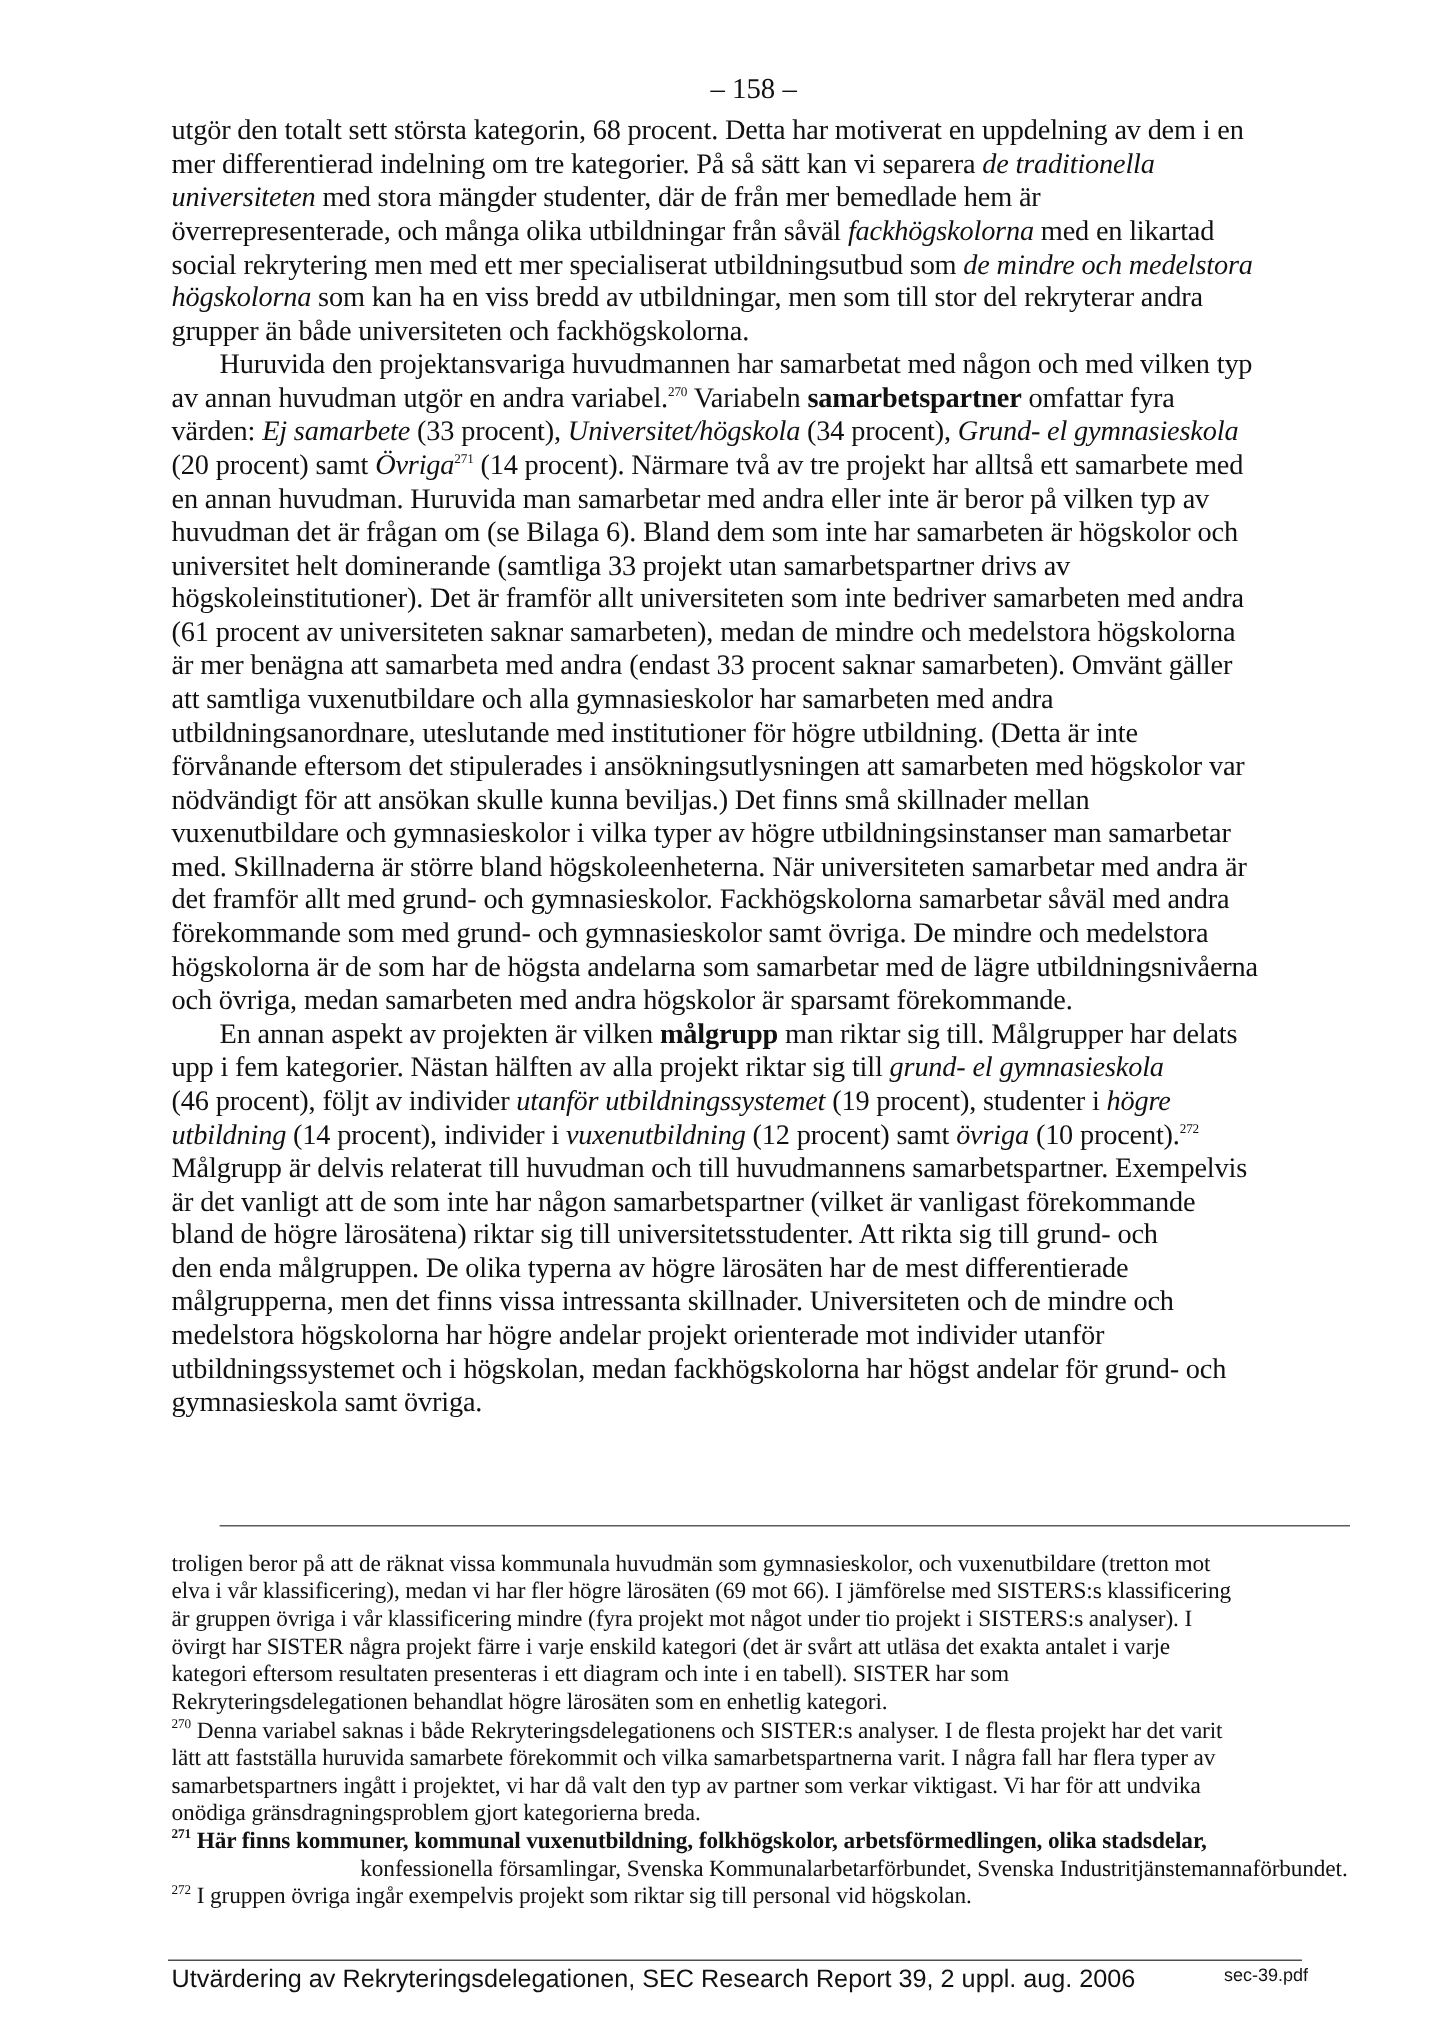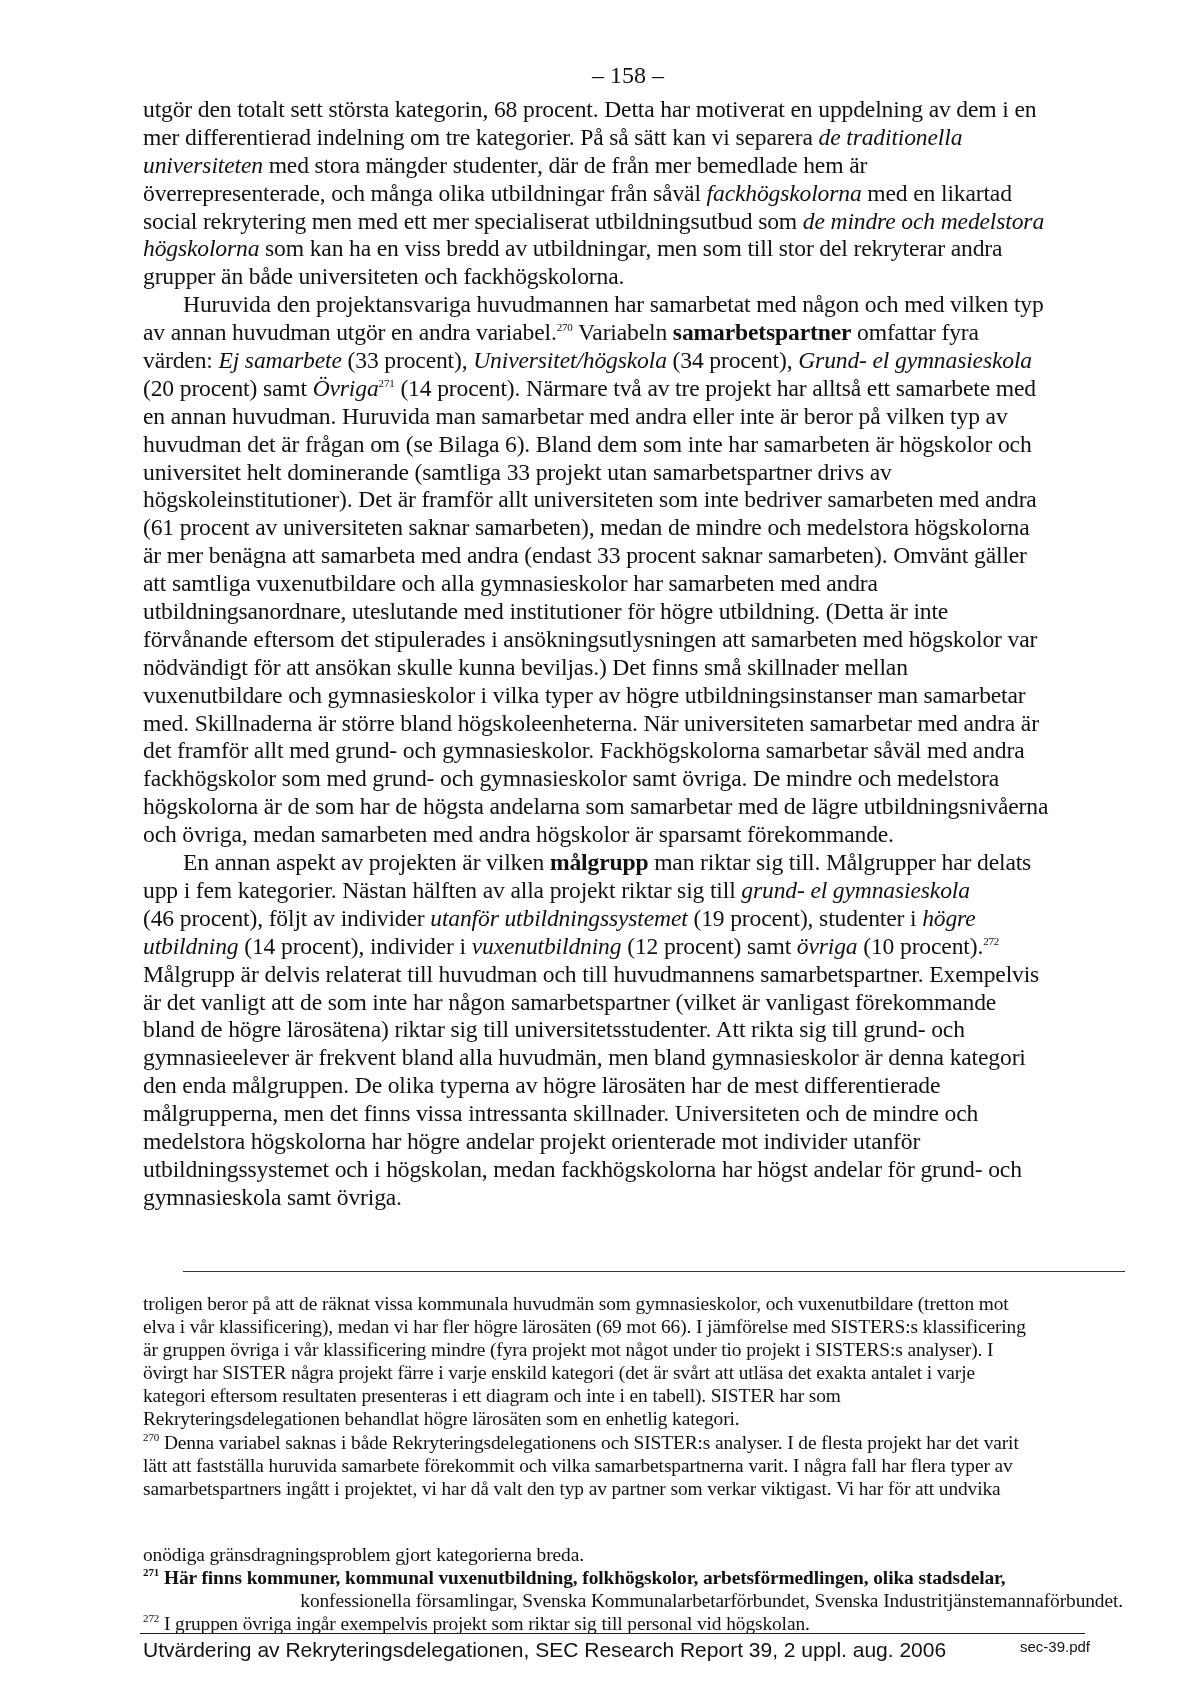--- a/index.html
+++ b/index.html
@@ -44,51 +44,50 @@
     <div class="line"><span>högskoleinstitutioner). Det är framför allt universiteten som inte bedriver samarbeten med andra</span></div>
     <div class="line"><span>(61 procent av universiteten saknar samarbeten), medan de mindre och medelstora högskolorna</span></div>
     <div class="line"><span>är mer benägna att samarbeta med andra (endast 33 procent saknar samarbeten). Omvänt gäller</span></div>
     <div class="line"><span>att samtliga vuxenutbildare och alla gymnasieskolor har samarbeten med andra</span></div>
     <div class="line"><span>utbildningsanordnare, uteslutande med institutioner för högre utbildning. (Detta är inte</span></div>
     <div class="line"><span>förvånande eftersom det stipulerades i ansökningsutlysningen att samarbeten med högskolor var</span></div>
     <div class="line"><span>nödvändigt för att ansökan skulle kunna beviljas.) Det finns små skillnader mellan</span></div>
     <div class="line"><span>vuxenutbildare och gymnasieskolor i vilka typer av högre utbildningsinstanser man samarbetar</span></div>
     <div class="line"><span>med. Skillnaderna är större bland högskoleenheterna. När universiteten samarbetar med andra är</span></div>
     <div class="line"><span>det framför allt med grund- och gymnasieskolor. Fackhögskolorna samarbetar såväl med andra</span></div>
-    <div class="line"><span>fackhögskolor som med grund- och gymnasieskolor samt övriga. De mindre och medelstora</span></div>
+    <div class="line"><span>förekommande som med grund- och gymnasieskolor samt övriga. De mindre och medelstora</span></div>
     <div class="line"><span>högskolorna är de som har de högsta andelarna som samarbetar med de lägre utbildningsnivåerna</span></div>
     <div class="line"><span>och övriga, medan samarbeten med andra högskolor är sparsamt förekommande.</span></div>
     <div class="line indent"><span>En annan aspekt av projekten är vilken </span><span class="bd">målgrupp</span><span> man riktar sig till. Målgrupper har delats</span></div>
     <div class="line"><span>upp i fem kategorier. Nästan hälften av alla projekt riktar sig till </span><span class="it">grund- el gymnasieskola</span></div>
     <div class="line"><span>(46 procent), följt av individer </span><span class="it">utanför utbildningssystemet</span><span> (19 procent), studenter i </span><span class="it">högre</span></div>
     <div class="line"><span class="it">utbildning</span><span> (14 procent), individer i </span><span class="it">vuxenutbildning</span><span> (12 procent) samt </span><span class="it">övriga</span><span> (10 procent).</span><sup>272</sup></div>
     <div class="line"><span>Målgrupp är delvis relaterat till huvudman och till huvudmannens samarbetspartner. Exempelvis</span></div>
     <div class="line"><span>är det vanligt att de som inte har någon samarbetspartner (vilket är vanligast förekommande</span></div>
     <div class="line"><span>bland de högre lärosätena) riktar sig till universitetsstudenter. Att rikta sig till grund- och</span></div>
-    <div class="line"><span>gymnasieelever är frekvent bland alla huvudmän, men bland gymnasieskolor är denna kategori</span></div>
     <div class="line"><span>den enda målgruppen. De olika typerna av högre lärosäten har de mest differentierade</span></div>
     <div class="line"><span>målgrupperna, men det finns vissa intressanta skillnader. Universiteten och de mindre och</span></div>
     <div class="line"><span>medelstora högskolorna har högre andelar projekt orienterade mot individer utanför</span></div>
     <div class="line"><span>utbildningssystemet och i högskolan, medan fackhögskolorna har högst andelar för grund- och</span></div>
     <div class="line"><span>gymnasieskola samt övriga.</span></div>
   </div>
 
 <div class="fn-rule"></div>
 
 <div class="footnotes" id="footnotes">
     <div class="line" style="height: 23.1px; margin-top: 12px;"><span>troligen beror på att de räknat vissa kommunala huvudmän som gymnasieskolor, och vuxenutbildare (tretton mot</span></div>
     <div class="line" style="height: 23.1px;"><span>elva i vår klassificering), medan vi har fler högre lärosäten (69 mot 66). I jämförelse med SISTERS:s klassificering</span></div>
     <div class="line" style="height: 23.1px;"><span>är gruppen övriga i vår klassificering mindre (fyra projekt mot något under tio projekt i SISTERS:s analyser). I</span></div>
     <div class="line" style="height: 23.1px;"><span>övirgt har SISTER några projekt färre i varje enskild kategori (det är svårt att utläsa det exakta antalet i varje</span></div>
     <div class="line" style="height: 23.1px;"><span>kategori eftersom resultaten presenteras i ett diagram och inte i en tabell). SISTER har som</span></div>
     <div class="line" style="height: 23.1px;"><span>Rekryteringsdelegationen behandlat högre lärosäten som en enhetlig kategori.</span></div>
     <div class="line" style="height: 23.1px;"><sup>270</sup><span> Denna variabel saknas i både Rekryteringsdelegationens och SISTER:s analyser. I de flesta projekt har det varit</span></div>
     <div class="line" style="height: 23.1px;"><span>lätt att fastställa huruvida samarbete förekommit och vilka samarbetspartnerna varit. I några fall har flera typer av</span></div>
     <div class="line" style="height: 23.1px;"><span>samarbetspartners ingått i projektet, vi har då valt den typ av partner som verkar viktigast. Vi har för att undvika</span></div>
-    <div class="line" style="height: 23.1px; margin-top: 43px;"><span>onödiga gränsdragningsproblem gjort kategorierna breda.</span></div>
+    <div class="line" style="height: 23.1px;"><span>onödiga gränsdragningsproblem gjort kategorierna breda.</span></div>
     <div class="line" style="height: 23.1px; font-weight: bold;"><sup>271</sup><span> Här finns kommuner, kommunal vuxenutbildning, folkhögskolor, arbetsförmedlingen, olika stadsdelar,</span></div>
     <div class="line" style="height: 23.1px; text-align: right;"><span>konfessionella församlingar, Svenska Kommunalarbetarförbundet, Svenska Industritjänstemannaförbundet.</span></div>
     <div class="line" style="height: 23.1px;"><sup>272</sup><span> I gruppen övriga ingår exempelvis projekt som riktar sig till personal vid högskolan.</span></div>
   </div>
 
 <div class="footer-rule"></div>
 <div class="footer-left">Utvärdering av Rekryteringsdelegationen, SEC Research Report 39, 2 uppl. aug. 2006</div>
 <div class="footer-right">sec-39.pdf</div>
 
 </body></html>

